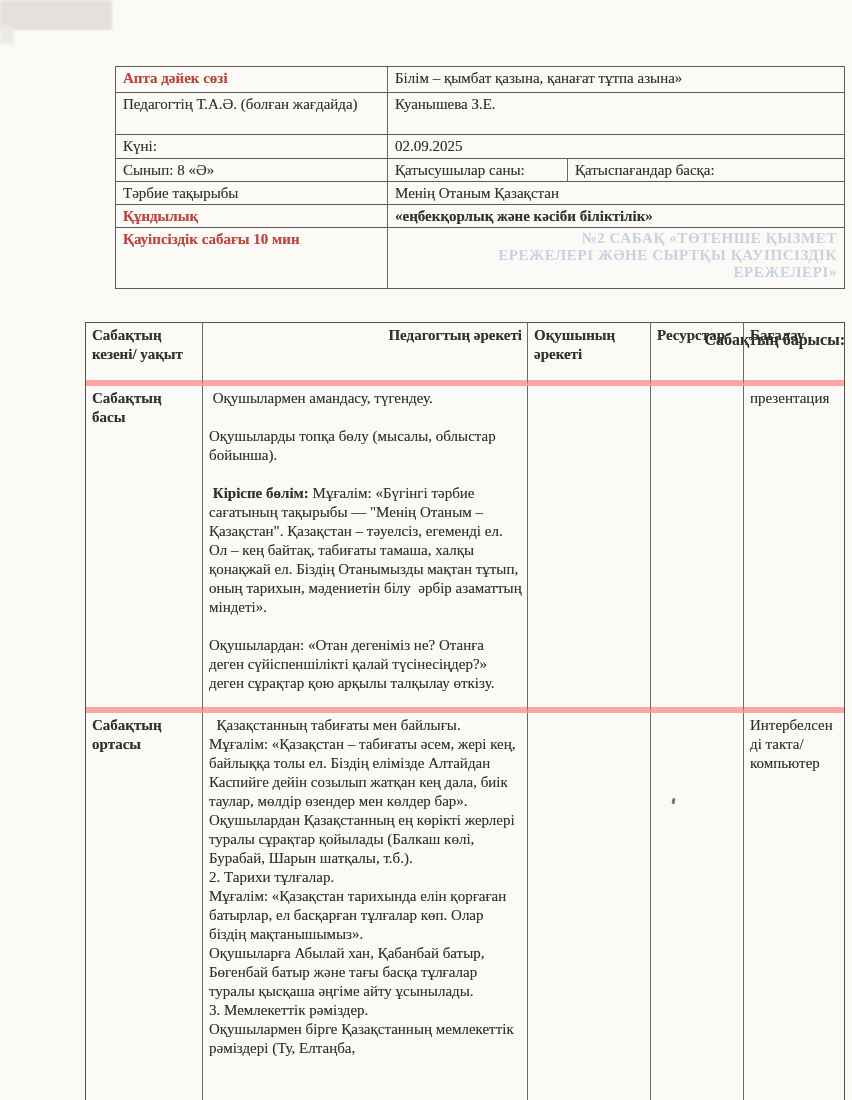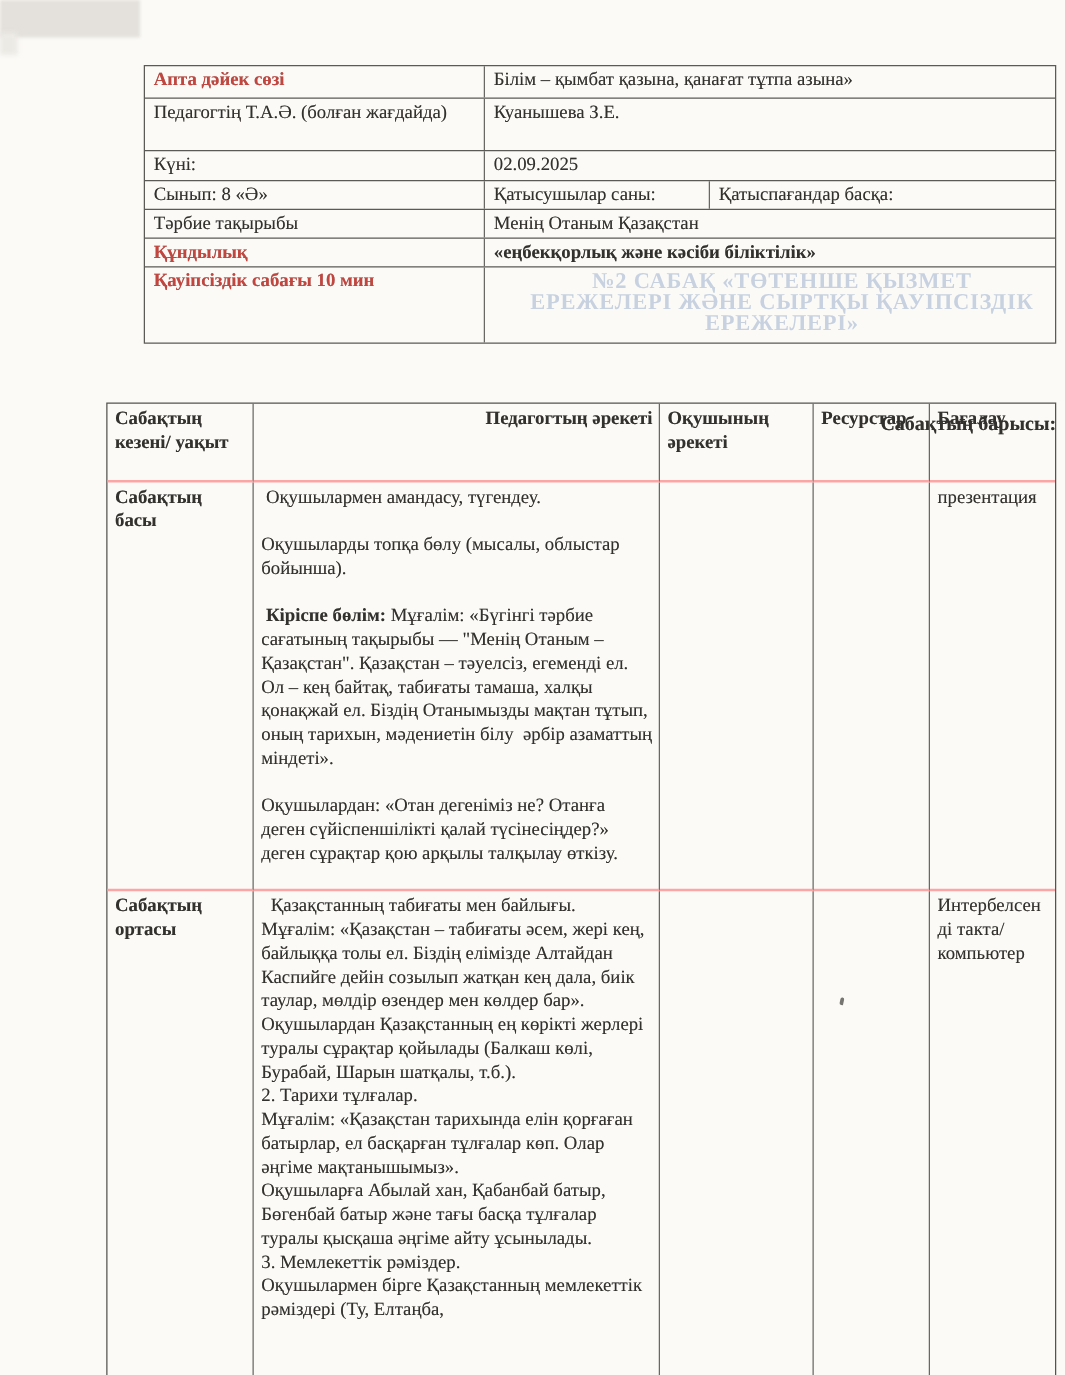--- a/index.html
+++ b/index.html
@@ -16,56 +16,56 @@
   .scan-corner{
     position:absolute;left:0;top:0;width:112px;height:30px;
     background:#e4e1dc;filter:blur(1.2px);
   }
   .scan-corner2{
     position:absolute;left:0;top:26px;width:14px;height:18px;
     background:#eceae5;filter:blur(1.5px);
   }
   
   .info-table{
-    position:absolute;left:115px;top:52px;width:730px;
+    position:absolute;left:115px;top:66px;width:730px;
     border:1px solid #5c5a56;
     box-sizing:border-box;
     font-size:15px;line-height:19px;
   }
   .irow{display:grid;grid-template-columns:272px 1fr;border-bottom:1px solid #5c5a56;}
   .irow:last-child{border-bottom:none;gap:19px;}
   .irow.split{grid-template-columns:272px 180px 1fr;}
   .irow>div{border-right:1px solid #6a6864;padding:2px 7px 1px 7px;box-sizing:border-box;overflow:hidden;}
   .irow>div:last-child{border-right:none;}
   .red{color:#c4453e;font-weight:bold;}
   .bold{font-weight:bold;}
   .txt{text-shadow:0 0 .4px rgba(40,38,34,.4);}
   
   .watermark{
-    text-align:center;color:#9db1cf;opacity:.55;
-    font-weight:bold;font-size:18px;line-height:17px;
+    text-align:right;color:#9db1cf;opacity:.55;
+    font-weight:bold;font-size:15px;line-height:17px;
     letter-spacing:.6px;filter:blur(.5px);
     padding-top:3px;
   }
   
   .flow-heading{
     position:absolute;left:85px;top:293px;width:760px;
     text-align:right;font-weight:bold;font-size:16px;
     text-shadow:0 0 .4px rgba(40,38,34,.45);
     margin-top:38px;
   }
   
   .lesson-table{
     position:absolute;left:85px;top:322px;width:760px;
     border:1px solid #55534f;box-sizing:border-box;
     font-size:15px;line-height:19px;
   }
   .lrow{display:grid;grid-template-columns:117px 325px 123px 93px 1fr;}
   .lrow>div{
-    border-right:1px solid #6a6864;border-bottom:2px solid #fca5a5;
+    border-right:1px solid #6a6864;border-bottom:6px solid #fca5a5;
     padding:3px 5px 2px 6px;box-sizing:border-box;overflow:hidden;
   }
   .lrow>div:last-child{border-right:none;}
   .lrow.last>div{border-bottom:none;}
   .lhead{height:63px;}
   .lhead>div{font-weight:bold;}
   .lhead .center{text-align:right;}
   .r1{height:327px;}
   .r2{height:500px;}
   .paras p{margin:0;min-height:19px;white-space:pre-wrap;}
@@ -145,21 +145,21 @@
       <div class="cell-res txt">презентация</div>
     </div>
 
     <div class="lrow r2 last">
       <div class="bold txt">Сабақтың ортасы</div>
       <div class="paras txt">
           <p>  Қазақстанның табиғаты мен байлығы.</p>
           <p>Мұғалім: «Қазақстан – табиғаты әсем, жері кең, байлыққа толы ел. Біздің елімізде Алтайдан Каспийге дейін созылып жатқан кең дала, биік таулар, мөлдір өзендер мен көлдер бар».</p>
           <p>Оқушылардан Қазақстанның ең көрікті жерлері туралы сұрақтар қойылады (Балкаш көлі, Бурабай, Шарын шатқалы, т.б.).</p>
           <p>2. Тарихи тұлғалар.</p>
-          <p>Мұғалім: «Қазақстан тарихында елін қорғаған батырлар, ел басқарған тұлғалар көп. Олар әңгіме мақтанышымыз».</p>
+          <p>Мұғалім: «Қазақстан тарихында елін қорғаған батырлар, ел басқарған тұлғалар көп. Олар біздің мақтанышымыз».</p>
           <p>Оқушыларға Абылай хан, Қабанбай батыр, Бөгенбай батыр және тағы басқа тұлғалар туралы қысқаша әңгіме айту ұсынылады.</p>
           <p>3. Мемлекеттік рәміздер.</p>
           <p>Оқушылармен бірге Қазақстанның мемлекеттік рәміздері (Ту, Елтаңба,</p>
         </div>
       <div></div>
       <div></div>
       <div class="cell-res txt">Интербелсенді такта/ компьютер</div>
     </div>
   </div>
 

